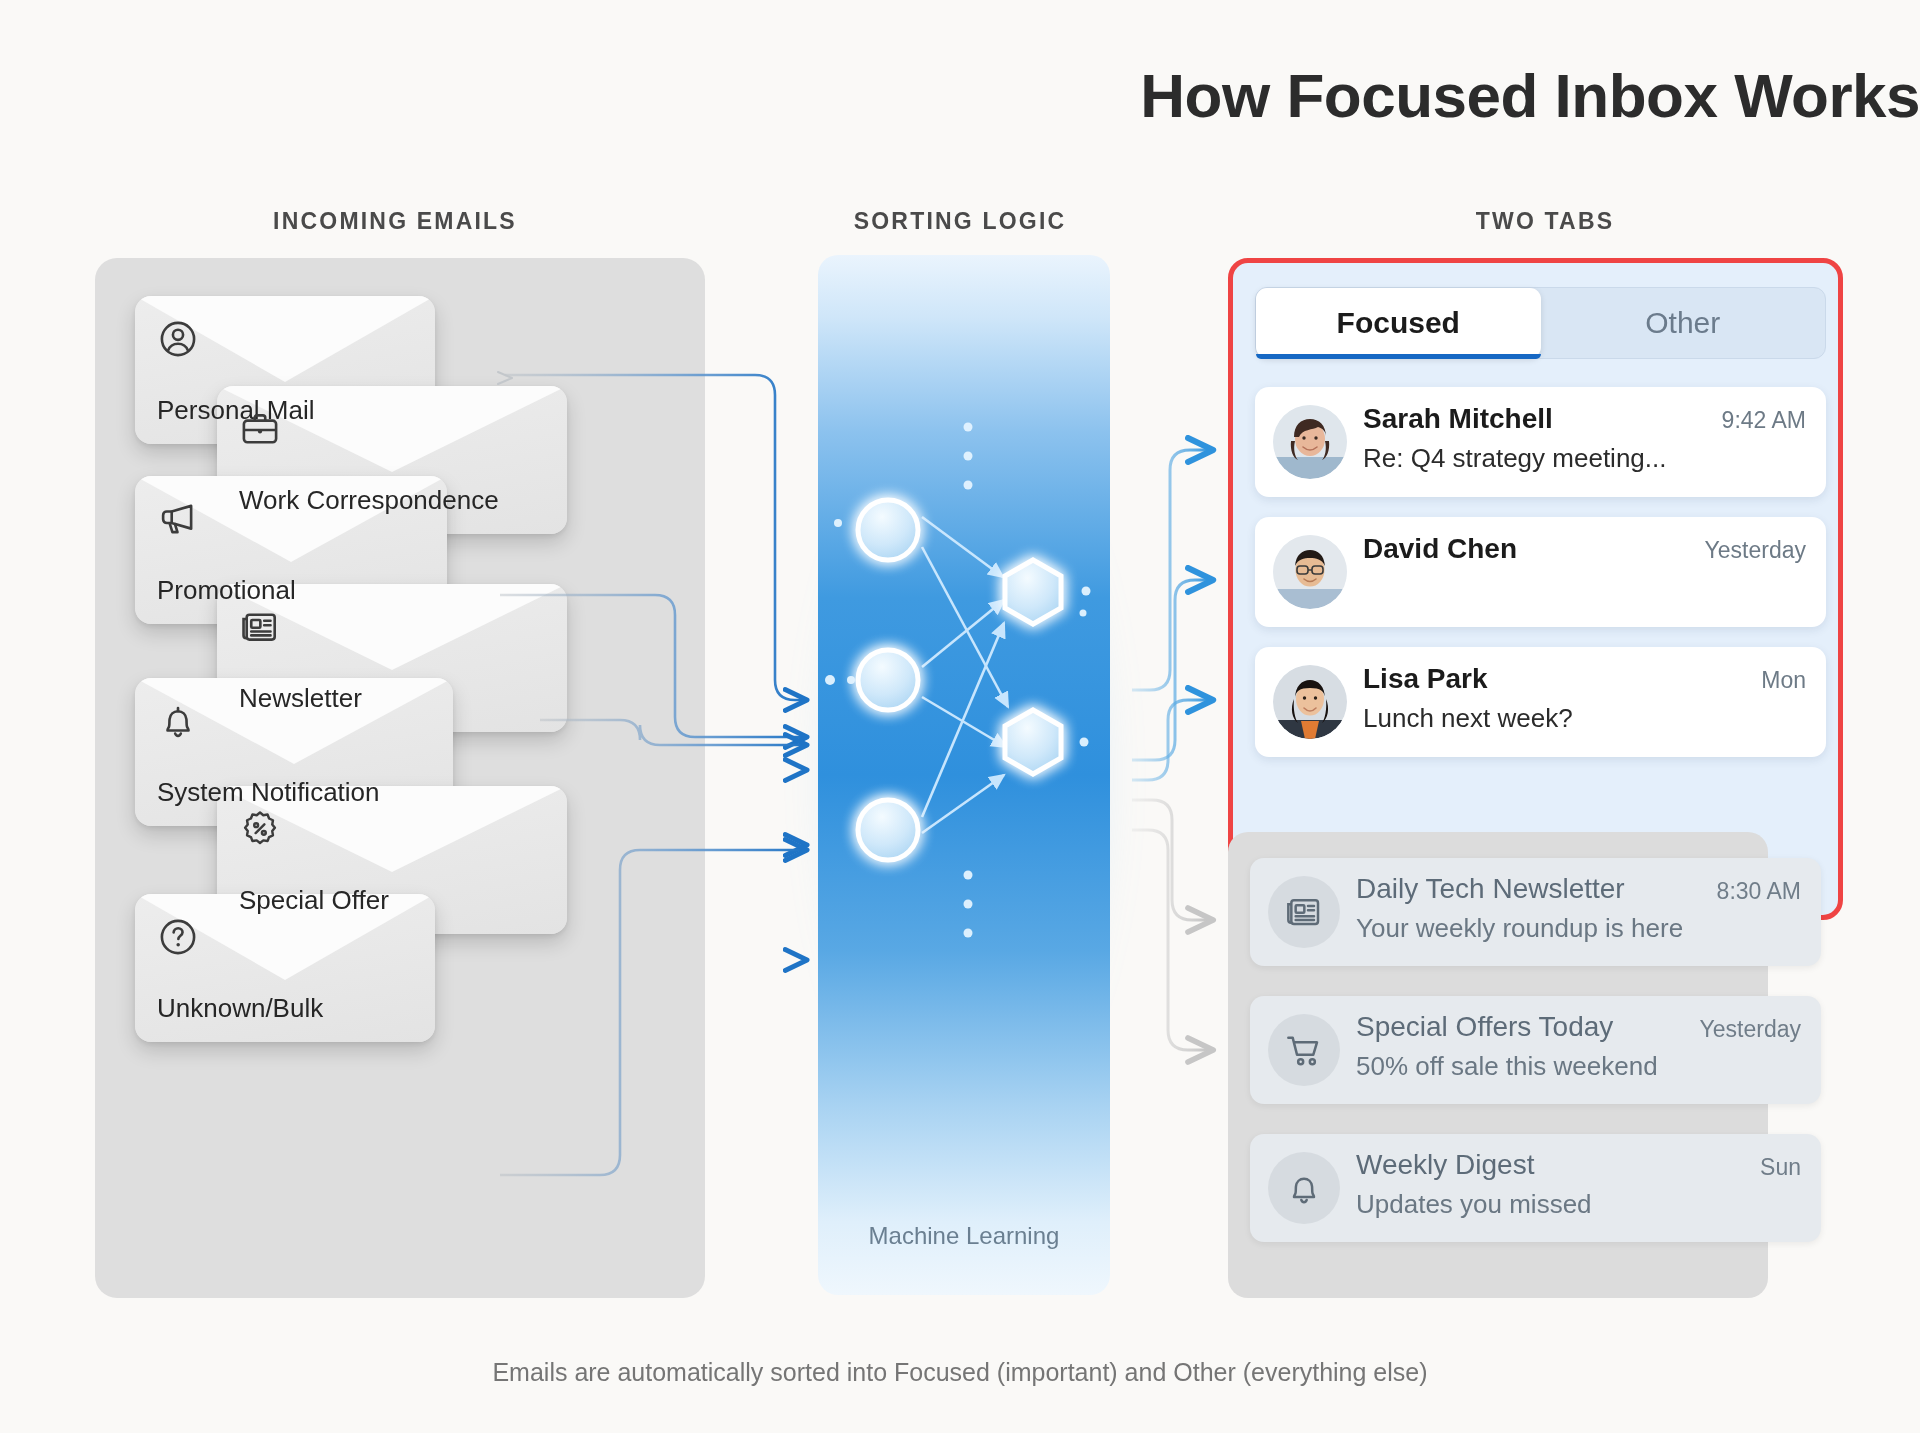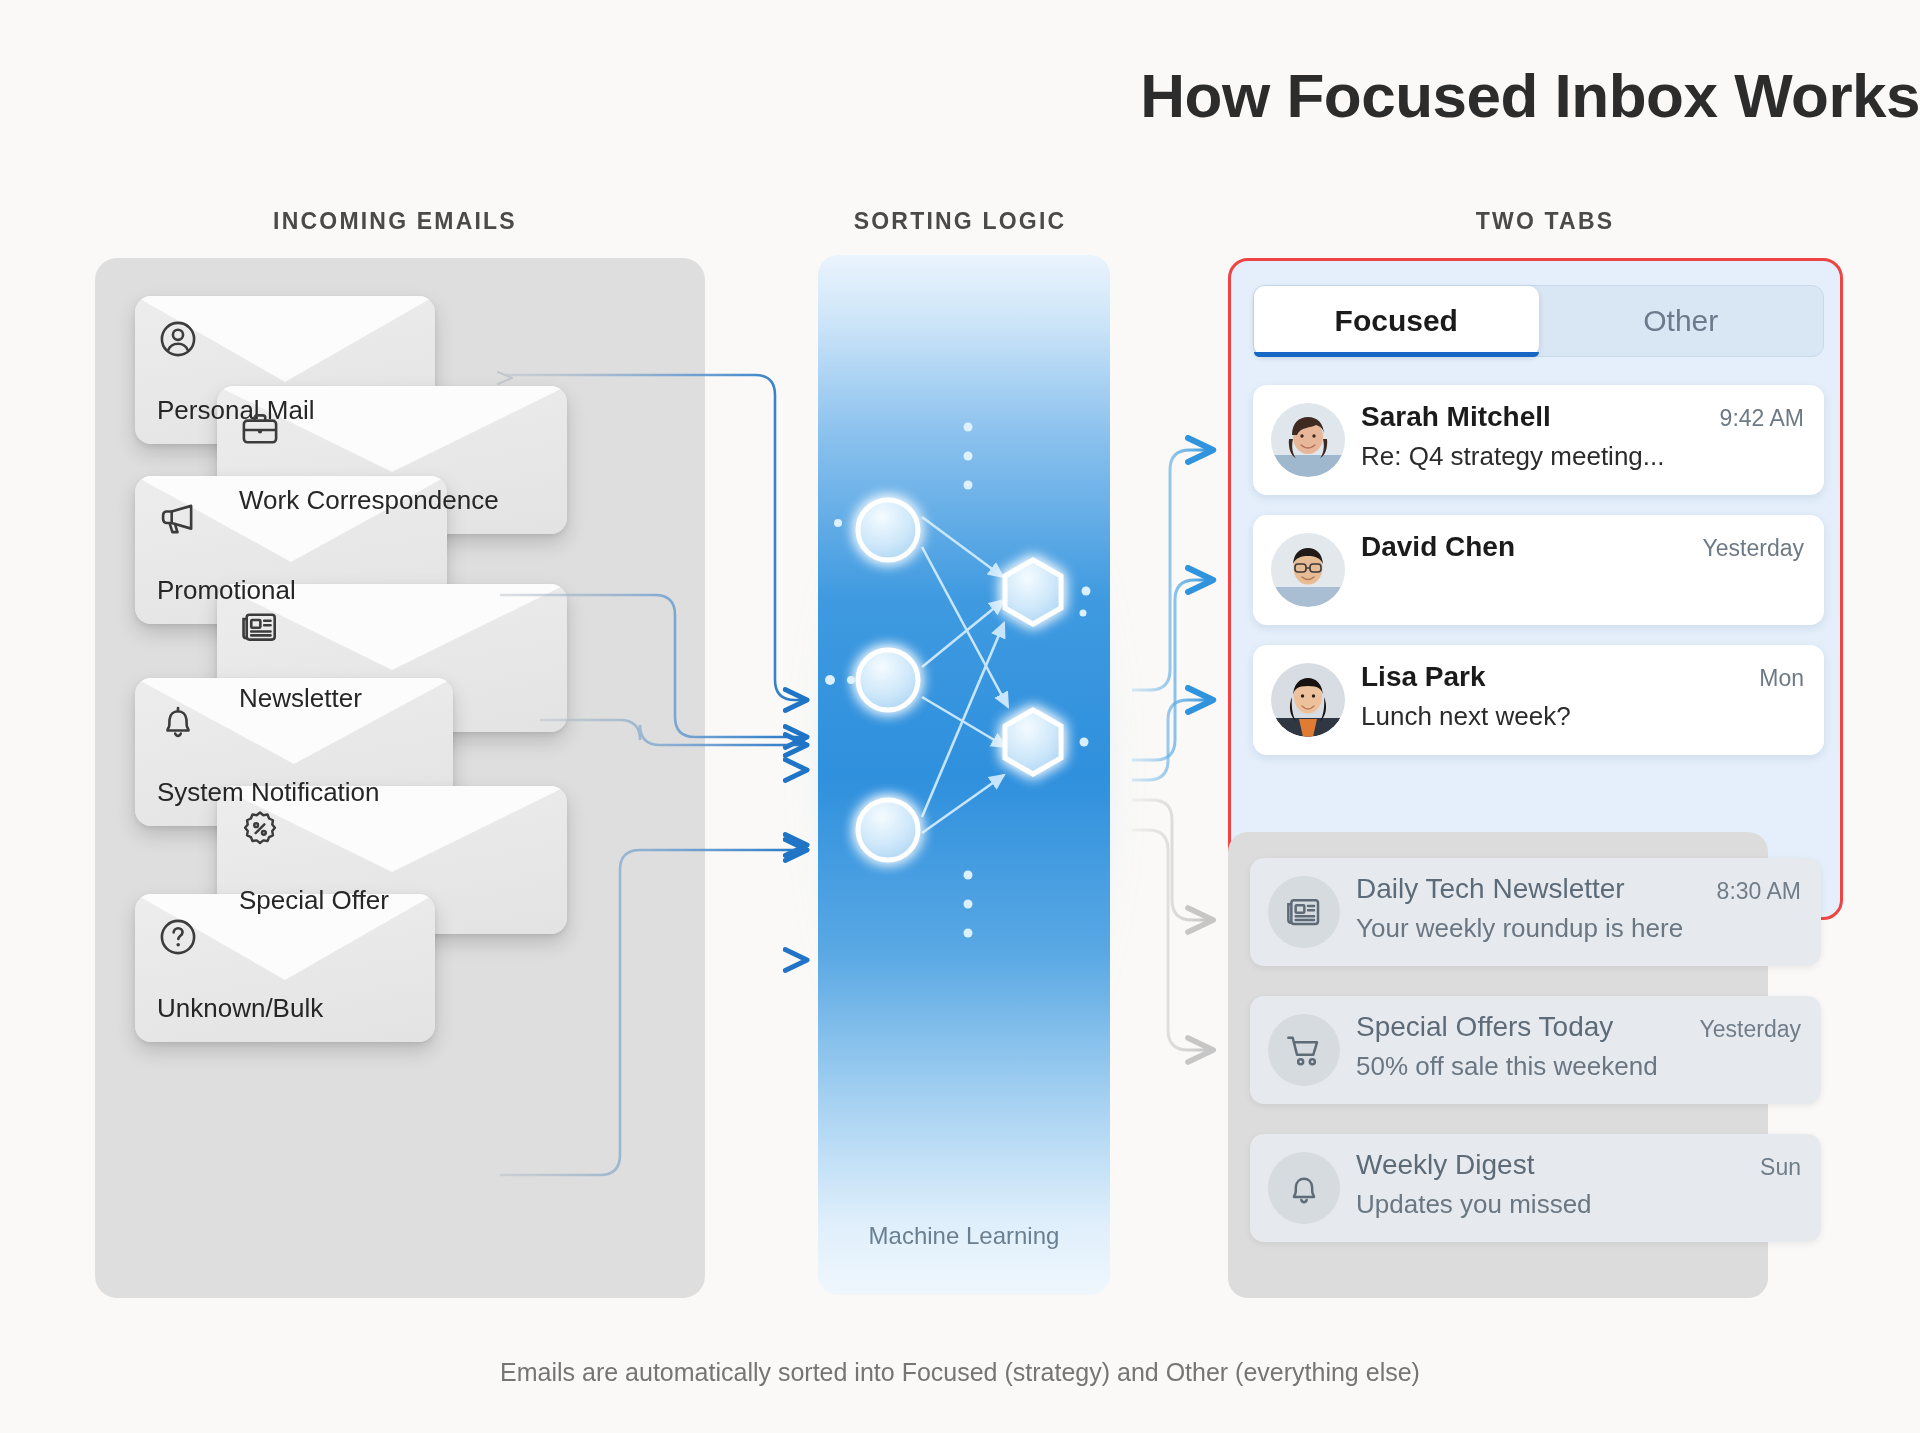--- a/index.html
+++ b/index.html
@@ -88,21 +88,21 @@
     text-align: center; font-size: 24px; color: #6a7f91;
   }
 
   
   .wires { position: absolute; inset: 0; width: 1920px; height: 1433px; pointer-events: none; }
 
   
   .focused-panel {
     position: absolute; left: 1228px; top: 258px;
     width: 615px; height: 662px;
-    background: #e4effb; border: 3px solid #ef4444;
+    background: #e4effb; border: 5px solid #ef4444;
     border-radius: 20px;
   }
   .tabs {
     position: absolute; left: 22px; top: 24px;
     width: 571px; height: 72px;
     background: #d9e6f4; border: 1px solid #cad9ea;
     border-radius: 12px; display: flex;
   }
   .tab {
     flex: 1; display: flex; align-items: center; justify-content: center;
@@ -507,14 +507,14 @@
           <path d="M6 17.4c0-.9.6-1.3.9-2.3.3-1 .1-2.6.3-4.2.3-2.6 2.2-4.5 4.8-4.5s4.5 1.9 4.8 4.5c.2 1.6 0 3.2.3 4.2.3 1 .9 1.4.9 2.3z" stroke-linejoin="round"></path>
           <path d="M10.4 19.2c.3.8.9 1.3 1.6 1.3s1.3-.5 1.6-1.3" stroke-linecap="round"></path>
         </svg>
       </div>
       <div class="nm">Weekly Digest</div>
       <div class="tm">Sun</div>
       <div class="sj">Updates you missed</div>
     </div>
   </div>
 
-  <div class="footer">Emails are automatically sorted into Focused (strategy) and Other (everything else)</div>
+  <div class="footer">Emails are automatically sorted into Focused (important) and Other (everything else)</div>
 </div>
 
 </body></html>

